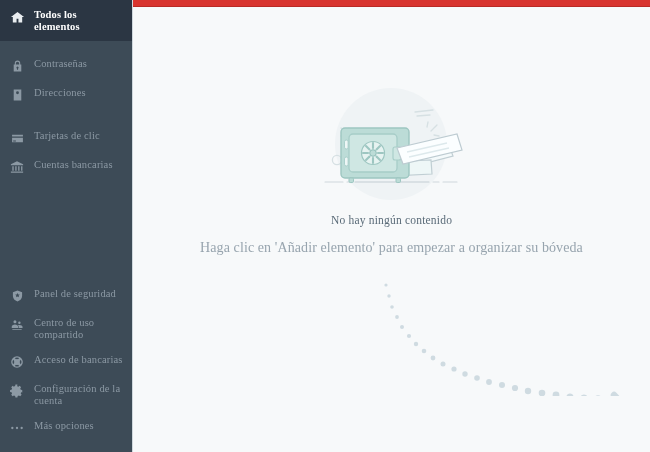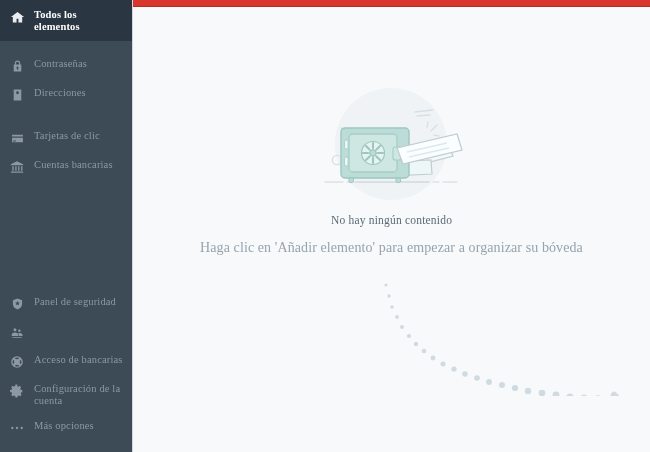--- a/index.html
+++ b/index.html
@@ -190,20 +190,21 @@
         </span>
         <span class="lbl">Panel de seguridad</span>
       </div>
 
       <div class="nav-item">
         <span class="ico">
           <svg width="14" height="14" viewBox="0 0 24 24">
               <path d="M8.5 4a2.6 2.6 0 1 0 0 5.2 2.6 2.6 0 0 0 0-5.2zm7.6 2a2.1 2.1 0 1 0 0 4.2 2.1 2.1 0 0 0 0-4.2zM8.5 11c-3 0-5.5 1.6-5.5 3.8V17h11v-2.2C14 12.6 11.5 11 8.5 11zm7.6.8c-.9 0-1.8.2-2.5.5.9.8 1.4 1.8 1.4 2.9V17h6.5v-1.9c0-1.9-2.3-3.3-5.4-3.3zM4 19.2h16v1.5H4v-1.5z"></path>
             </svg>
         </span>
+        <span class="lbl">Centro de uso compartido</span>
       </div>
 
       <div class="nav-item">
         <span class="ico">
           <svg width="14" height="14" viewBox="0 0 24 24">
               <path d="M12 2a10 10 0 1 0 0 20 10 10 0 0 0 0-20zm0 2.2c1.4 0 2.7.4 3.8 1.1l-2 2a4.6 4.6 0 0 0-3.6 0l-2-2A7 7 0 0 1 12 4.2zM5.3 8.2l2 2a4.6 4.6 0 0 0 0 3.6l-2 2a7.8 7.8 0 0 1 0-7.6zm2.9 10.5 2-2a4.6 4.6 0 0 0 3.6 0l2 2a7.8 7.8 0 0 1-7.6 0zm8.5-4.9a4.6 4.6 0 0 0 0-3.6l2-2a7.8 7.8 0 0 1 0 7.6l-2-2zM12 9.3a2.7 2.7 0 1 0 0 5.4 2.7 2.7 0 0 0 0-5.4z"></path>
             </svg>
         </span>
         <span class="lbl">Acceso de bancarias</span>
       </div>

